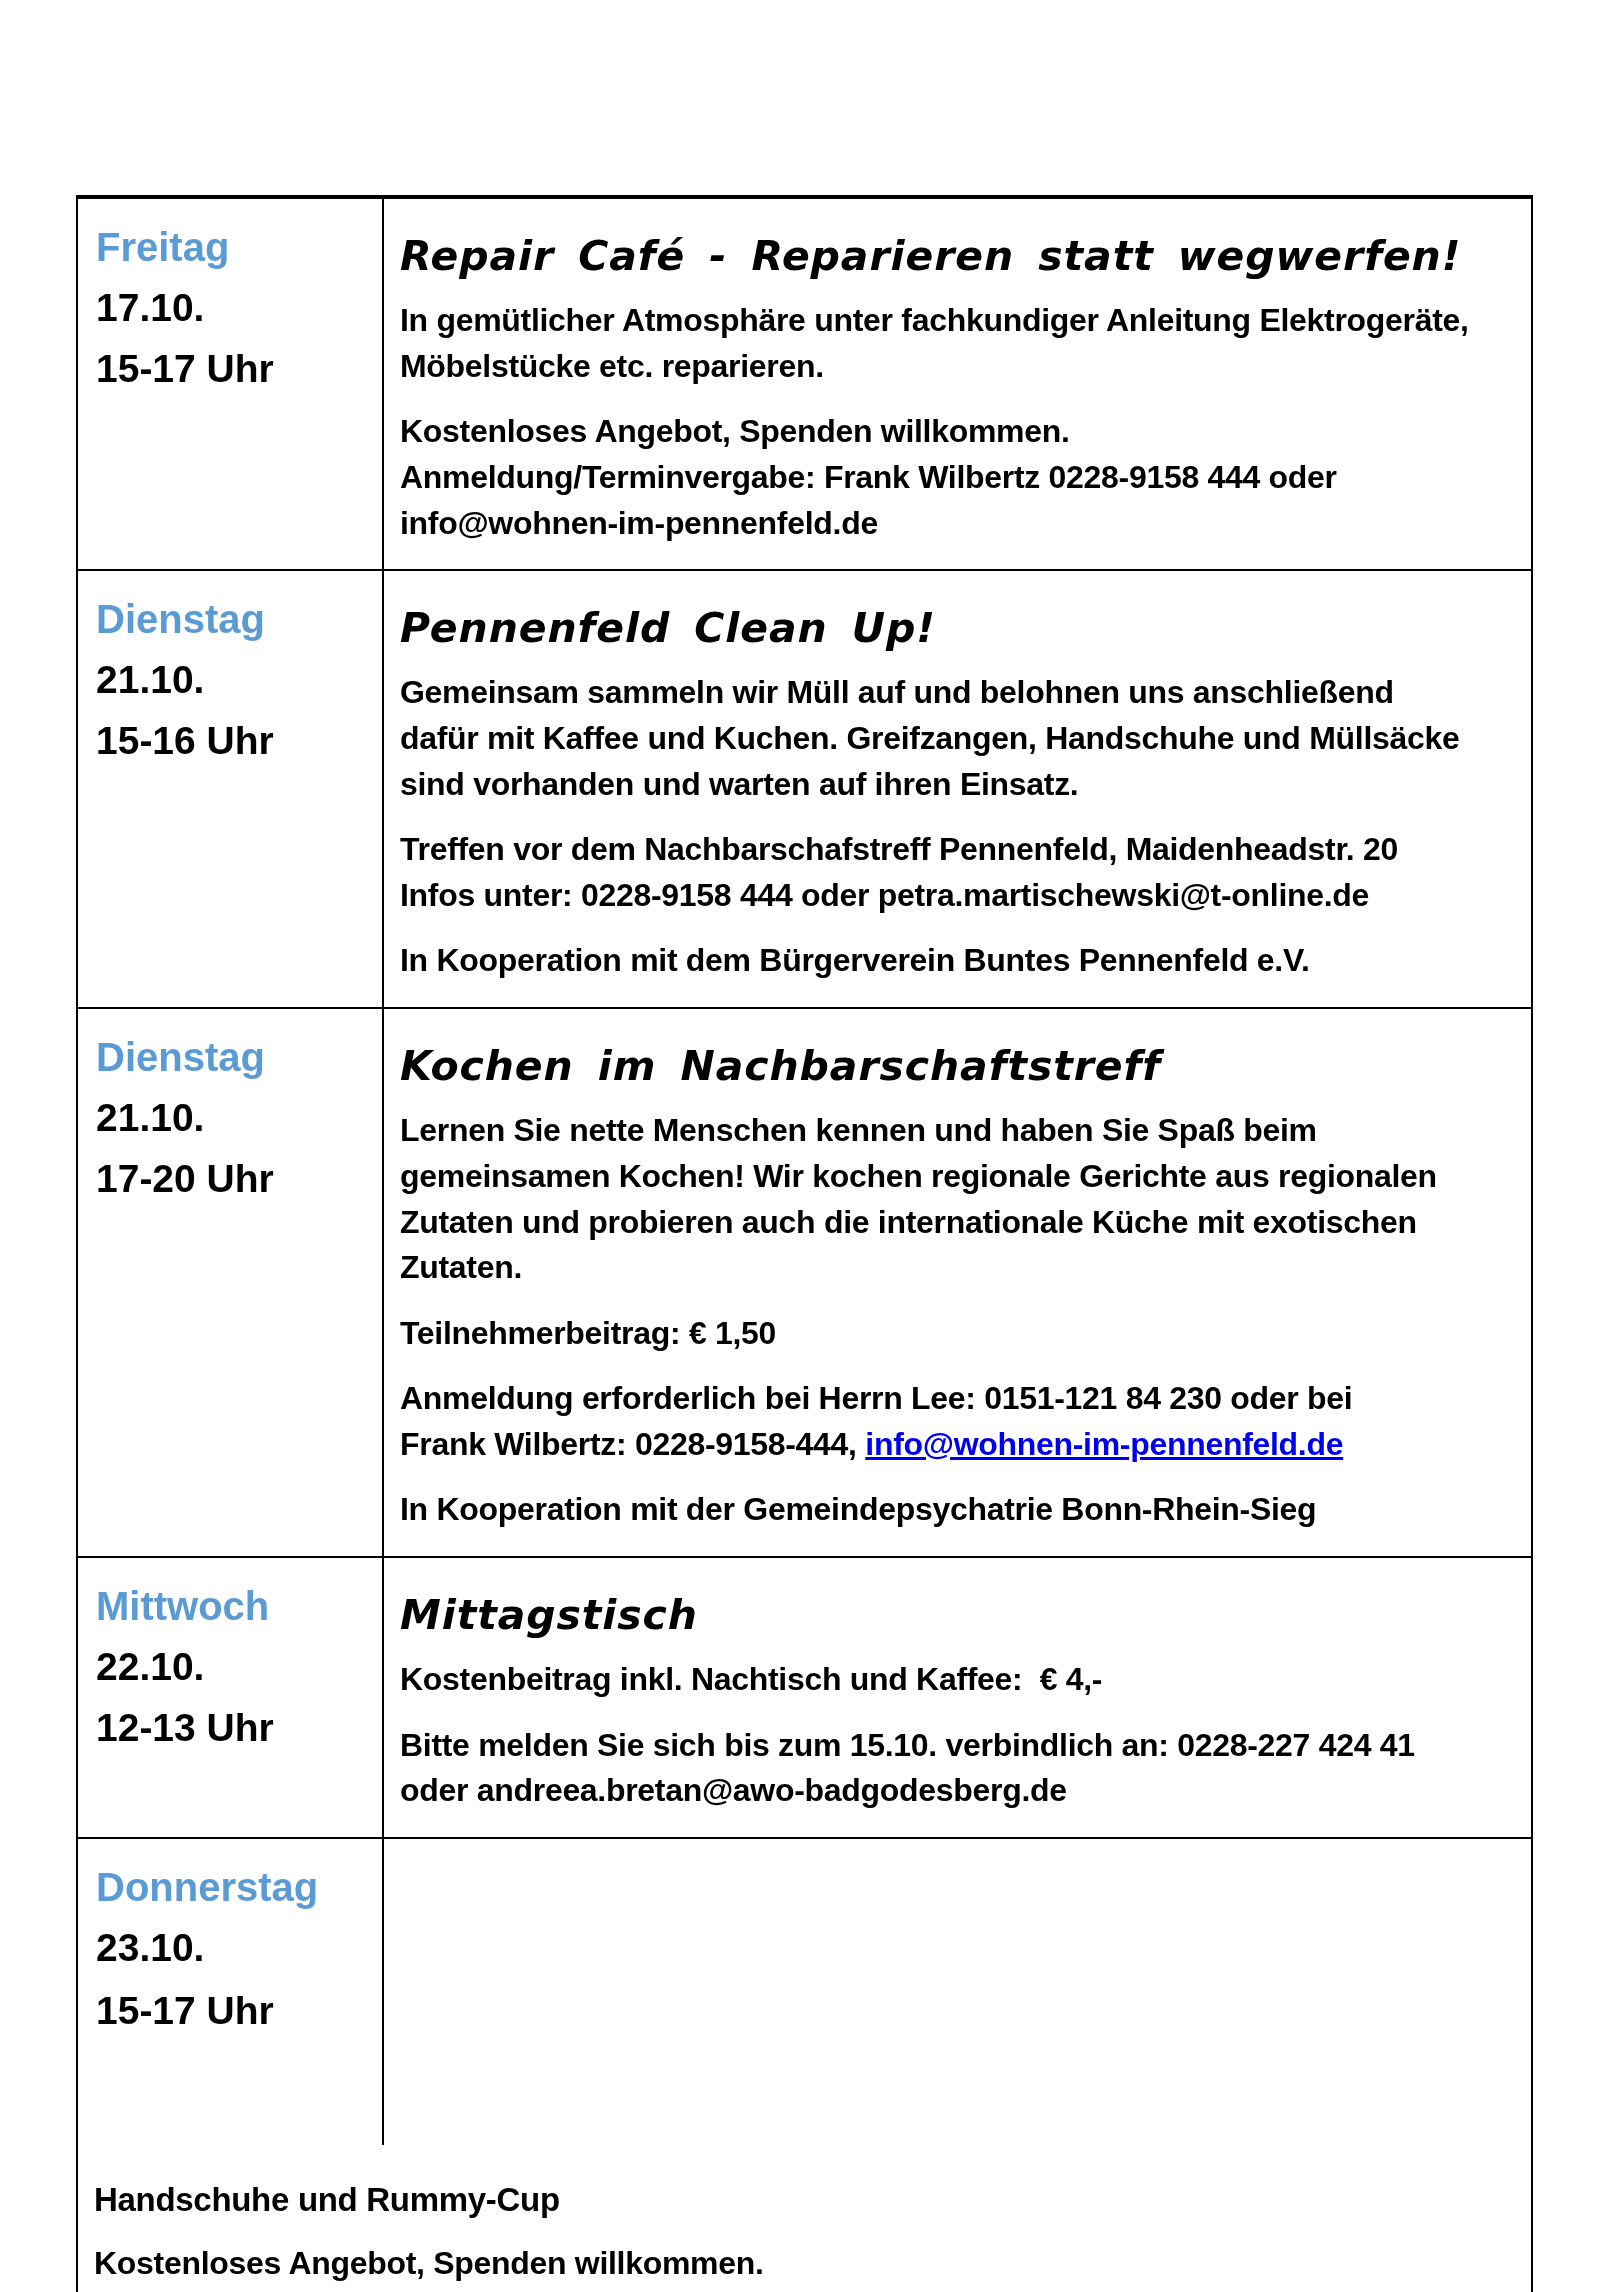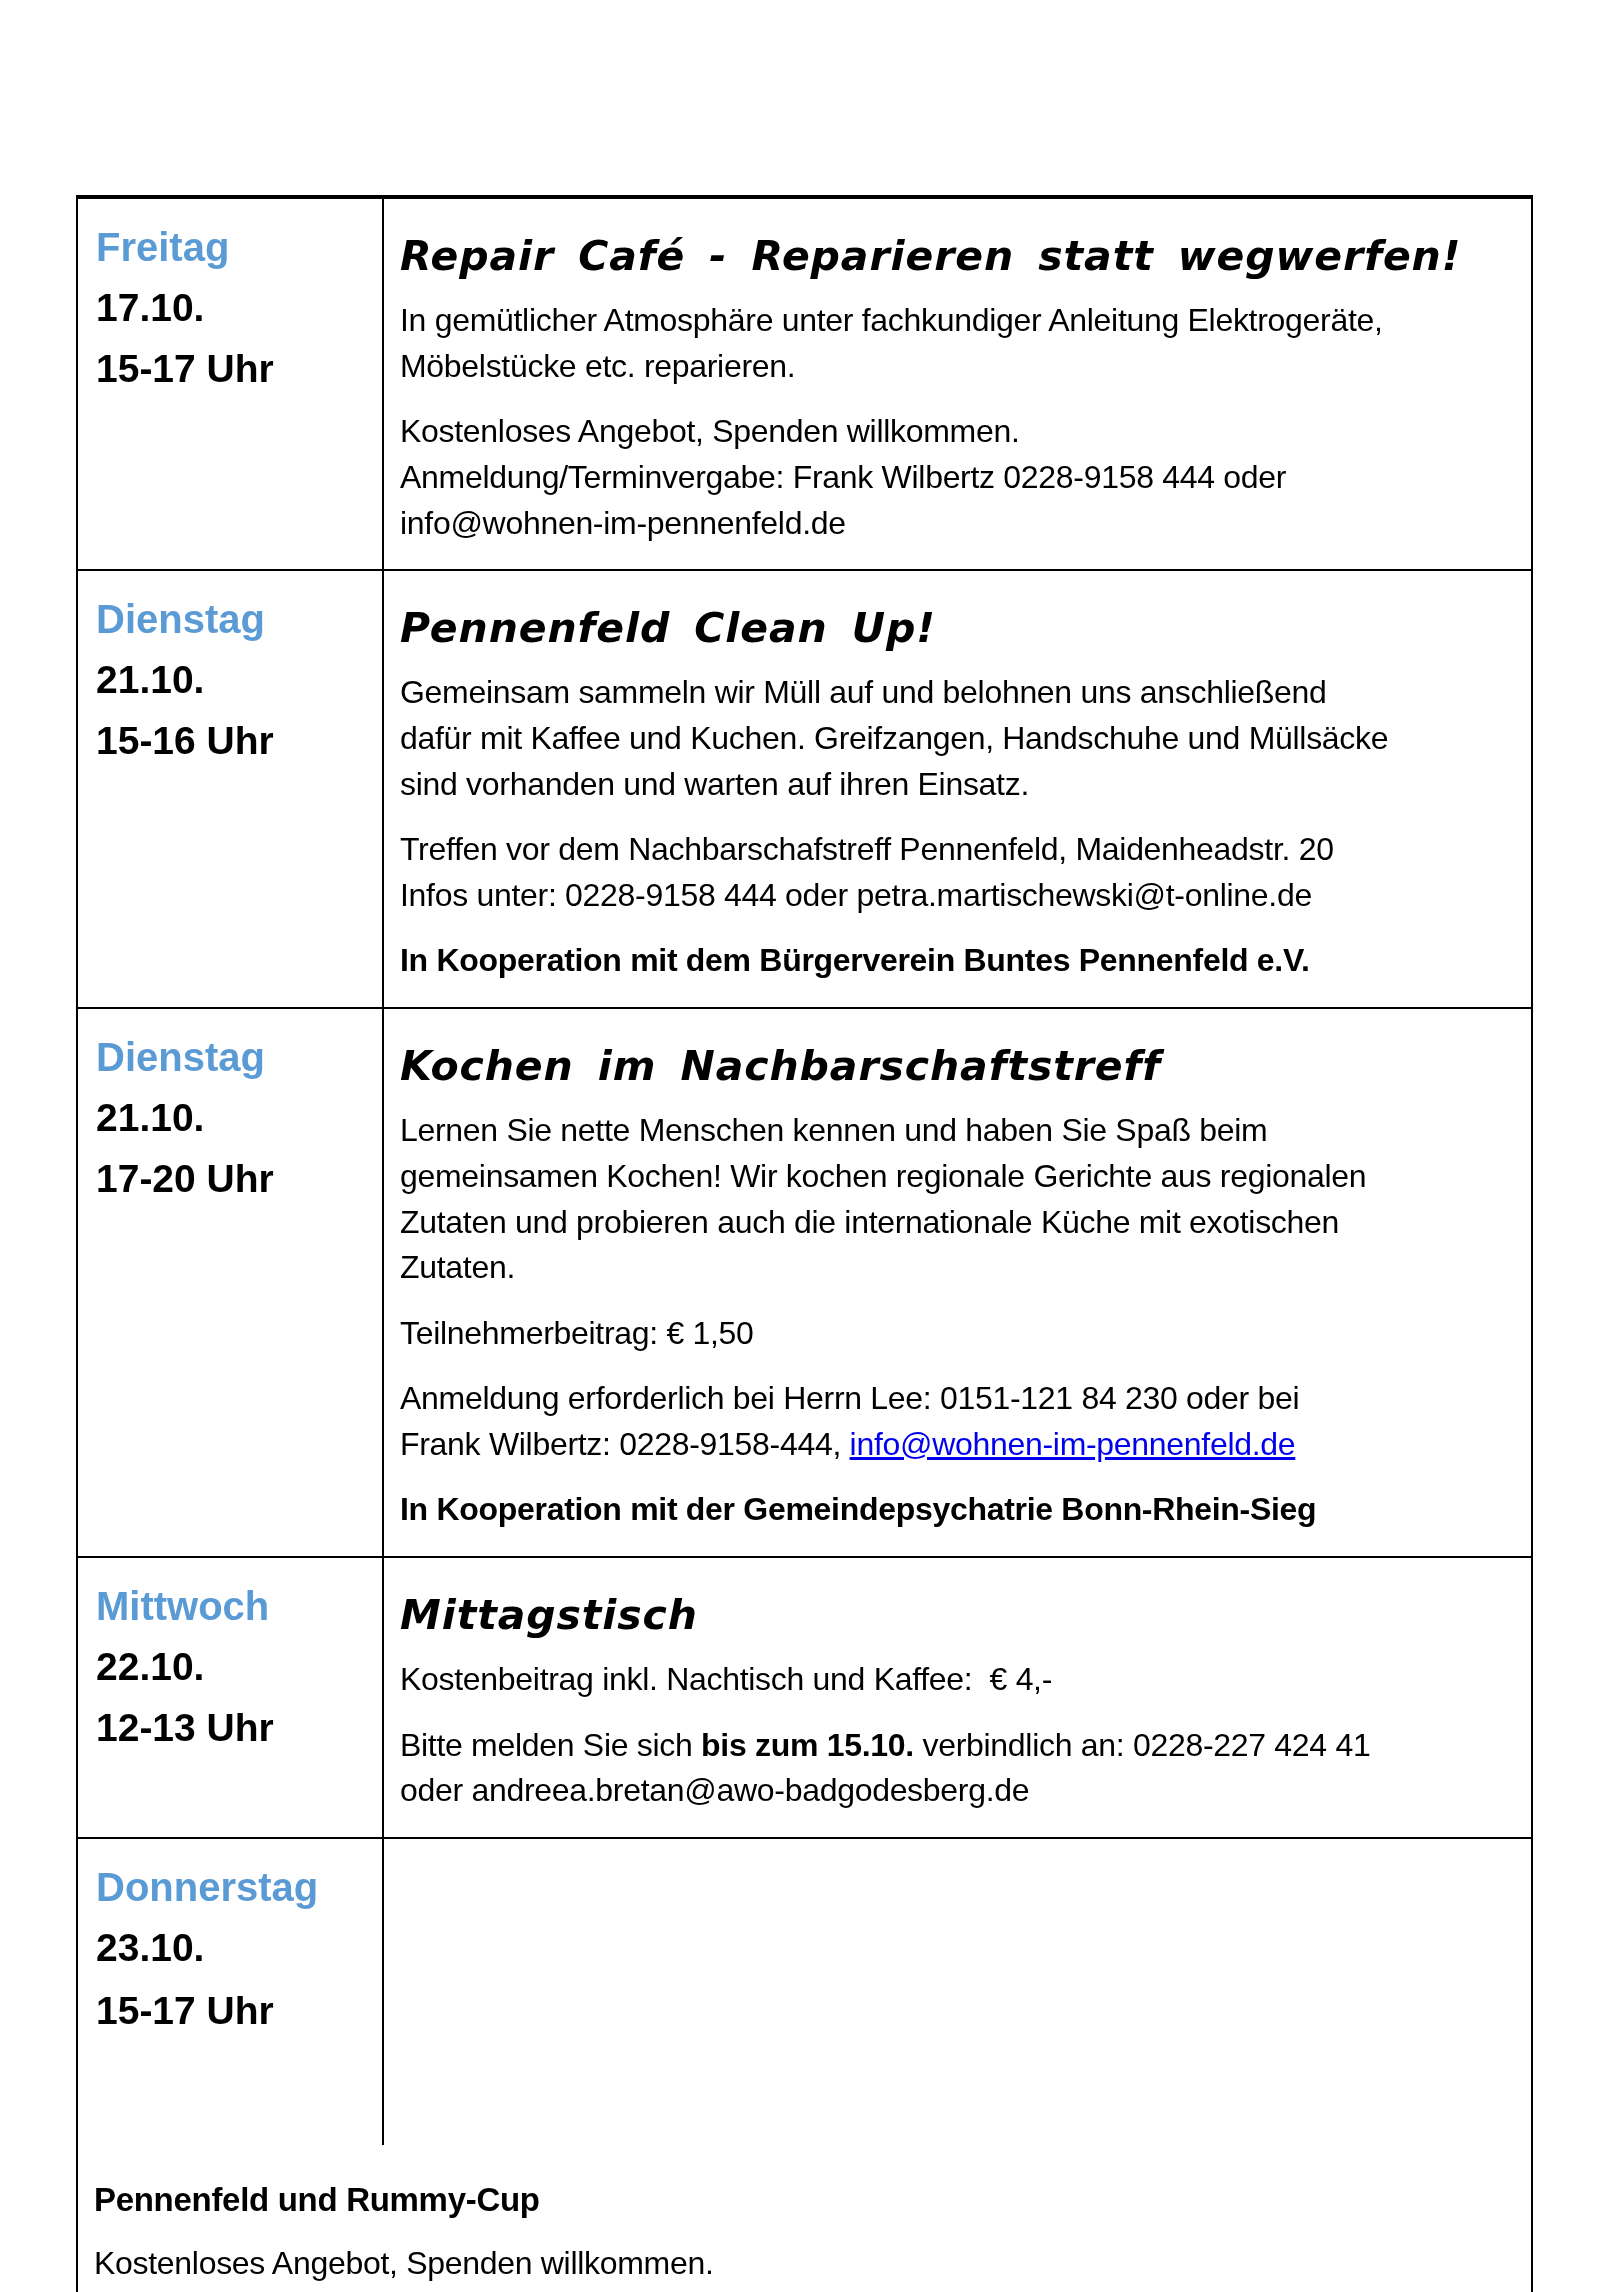--- a/index.html
+++ b/index.html
@@ -73,20 +73,21 @@
     line-height: 1.25;
     margin: 0 0 16px 0;
     white-space: nowrap;
   }
   .para {
     font-size: 32px;
     letter-spacing: -0.3px;
     line-height: 1.43;
     margin: 0 0 19.7px 0;
     white-space: pre-line;
+    font-weight: bold;
   }
   .para:last-child { margin-bottom: 0; }
   .para.bold { font-weight: bold; }
   .subtitle {
     font-size: 33px;
     font-weight: bold;
     letter-spacing: -0.3px;
     line-height: 1.4;
     margin: 0 0 18px 0;
   }
@@ -168,21 +169,21 @@
       </div>
     </div>
 
     <div class="row row-5">
       <div class="cell-left">
         <p class="day">Donnerstag</p>
         <p class="date">23.10.</p>
         <p class="time">15-17 Uhr</p>
       </div>
       <div class="cell-right">
-        <p class="subtitle">Pennenfeld und Rummy-Cup</p>
+        <p class="subtitle">Handschuhe und Rummy-Cup</p>
         <p class="para">Kostenloses Angebot, Spenden willkommen.
 Keine Anmeldung erforderlich.</p>
       </div>
     </div>
 
   </div>
 </div>
 
 
 </body></html>

